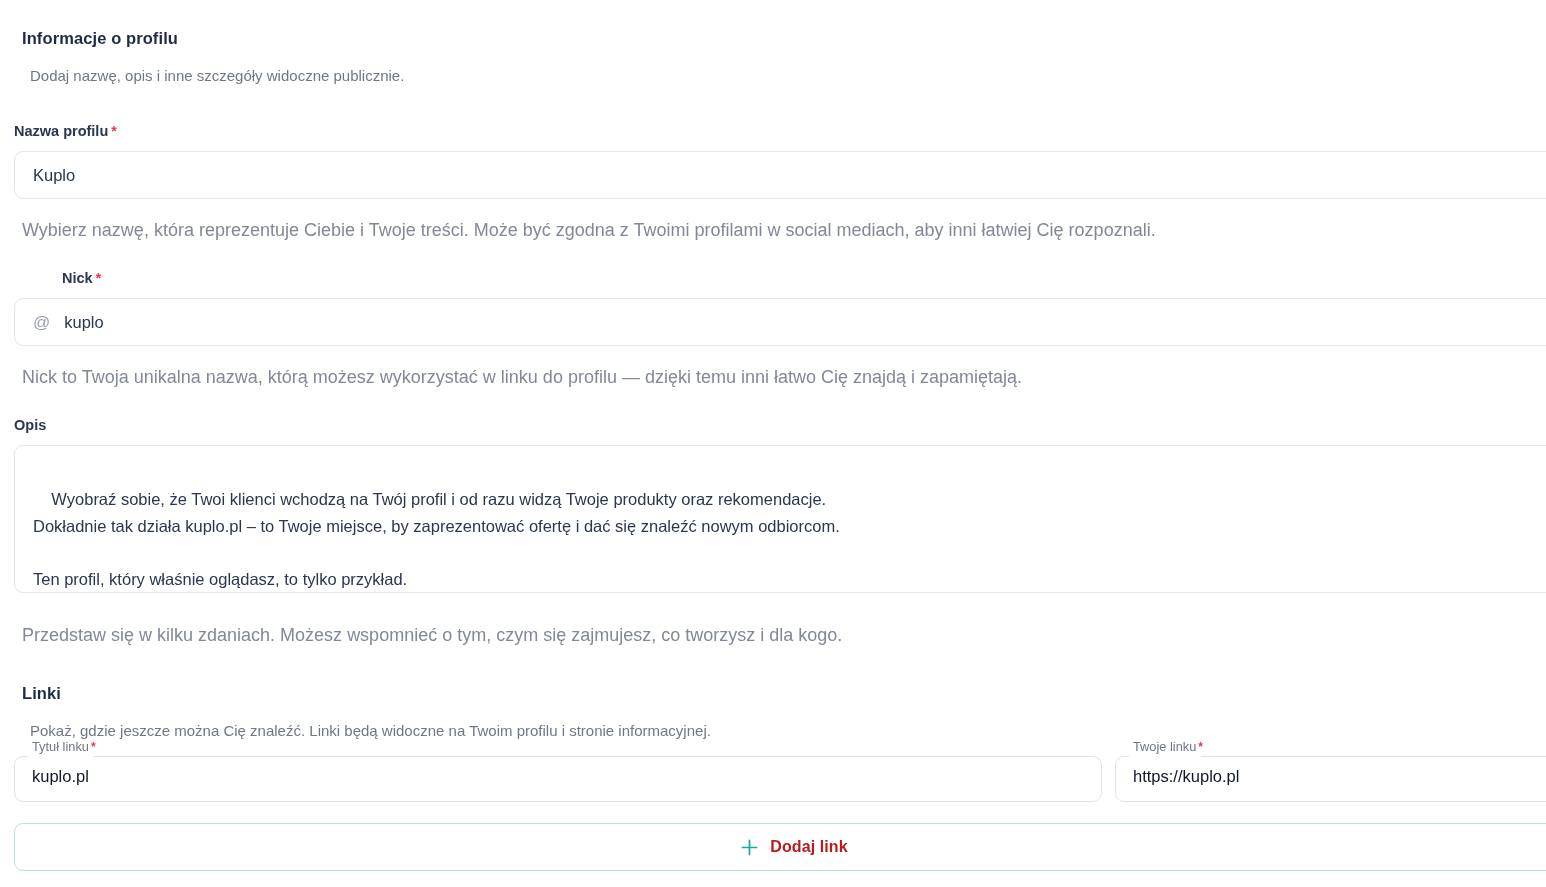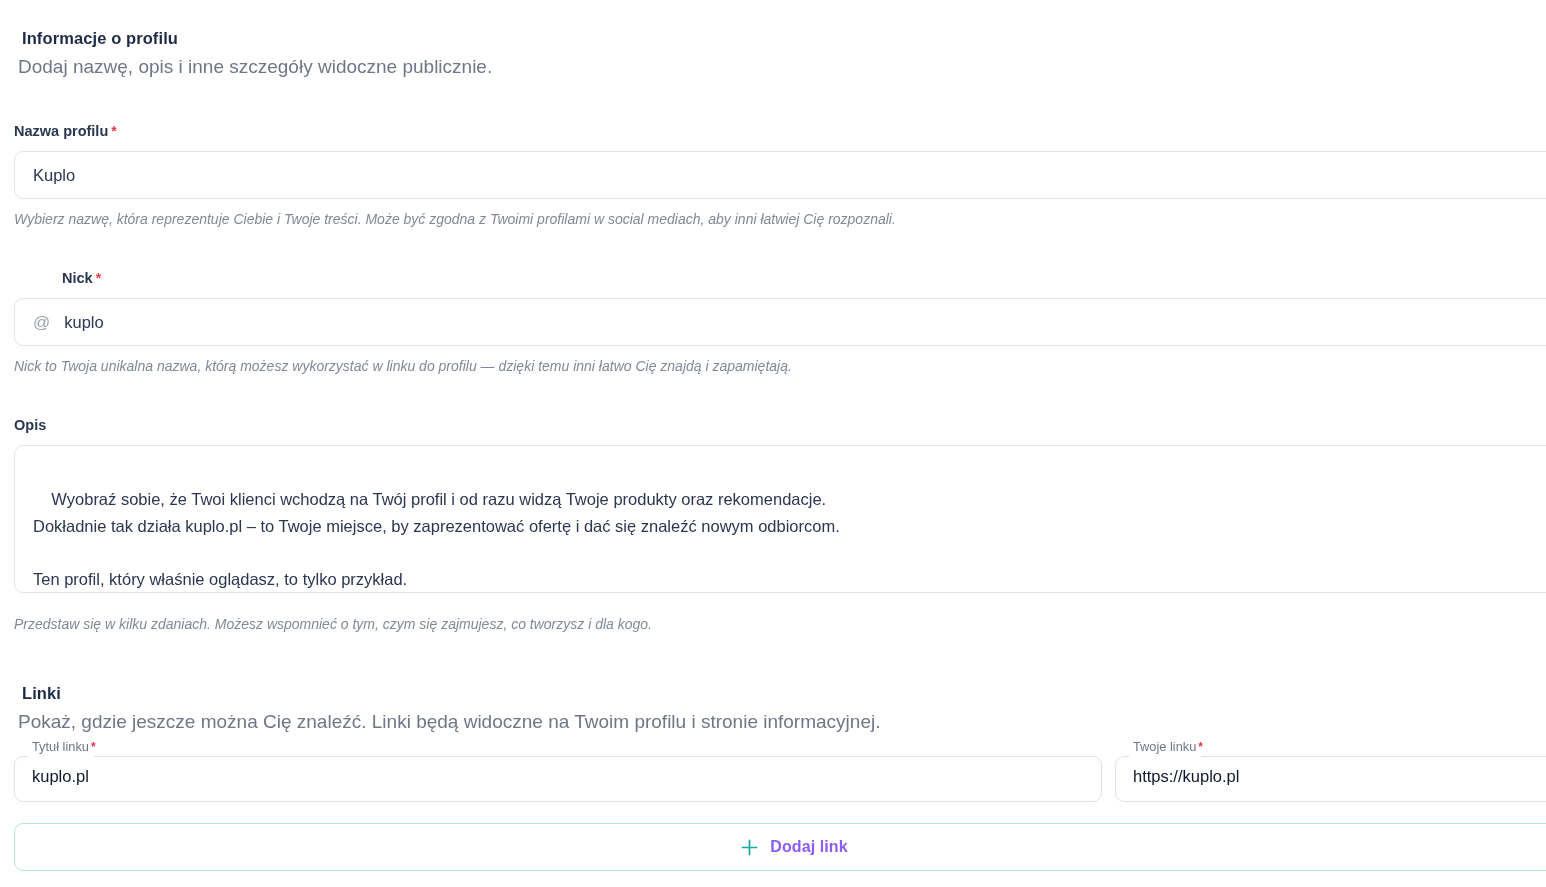--- a/index.html
+++ b/index.html
@@ -29,48 +29,47 @@
   
   .section-title {
     font-size: 16.5px;
     font-weight: 700;
     color: #1f2b45;
     letter-spacing: 0.1px;
     line-height: 1.25;
     margin: 8px;
   }
   .section-sub {
-    font-size: 19px;
+    font-size: 15px;
     font-weight: 400;
     color: #6f7787;
     line-height: 1.35;
-    margin: 4px;
+    margin: 16px;
   }
 
   
   .field-label {
     font-size: 14.5px;
     font-weight: 700;
     color: #2b3750;
     line-height: 1.2;
     margin: 0;
   }
   .req {
     color: #e8384f;
     font-weight: 700;
     font-size: 14px;
     margin-left: 3px;
   }
   .helper {
-    font-size: 14px;
+    font-size: 18px;
     color: #818897;
     line-height: 1.35;
-    margin: 0;
-    white-space: nowrap;
-    font-style: italic;
+    margin: 8px;
+    white-space: nowrap;
   }
 
   .input-box {
     background: #ffffff;
     border: 1px solid #e2e5ea;
     border-radius: 9px;
     height: 48px;
     display: flex;
     align-items: center;
     padding: 0 18px;
@@ -159,21 +158,21 @@
     gap: 11px;
     cursor: pointer;
   }
   .add-link-btn .plus {
     display: inline-flex;
     align-items: center;
     justify-content: center;
     color: #16a99a;
   }
   .add-link-btn .btn-label {
-    color: #8b5cf6;
+    color: #b91c1c;
     font-size: 16px;
     font-weight: 700;
     letter-spacing: 0.1px;
     line-height: 1;
   }
 
   
   #profile-heading       { position:absolute; left:14px; top:20px;  }
   #profile-subheading    { position:absolute; left:14px; top:50px;  }
 

